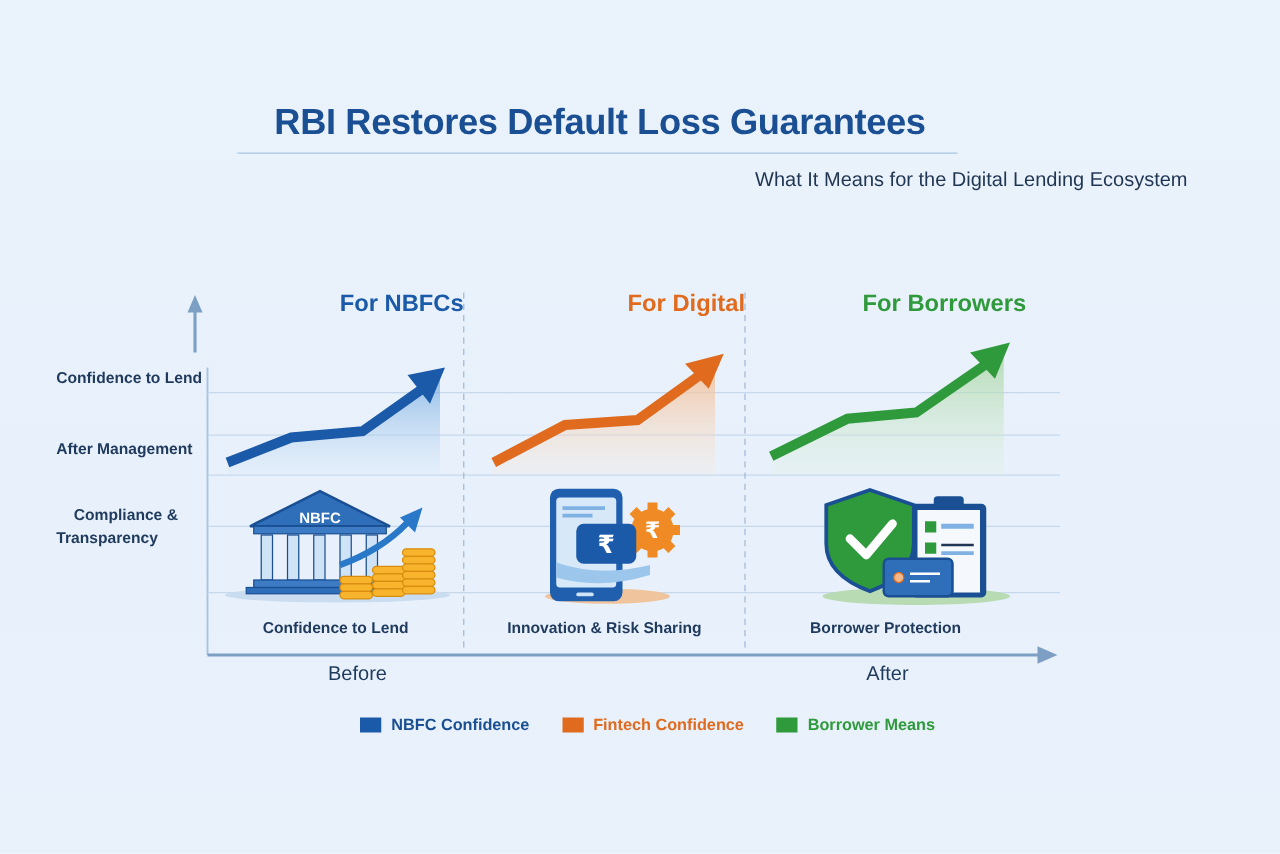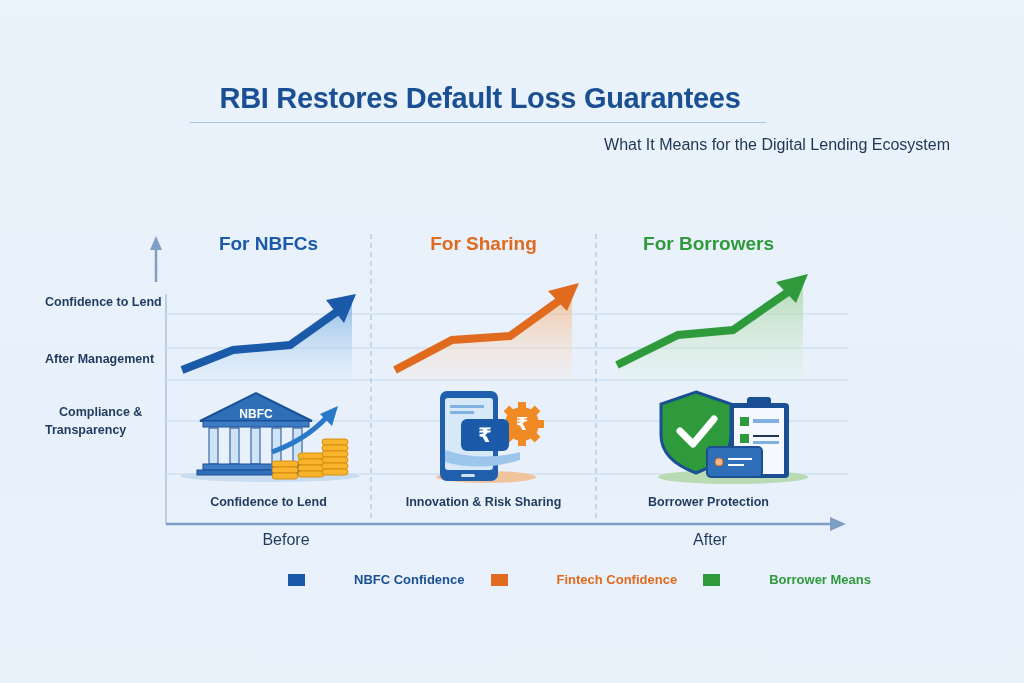--- a/index.html
+++ b/index.html
@@ -11,26 +11,26 @@
     .abs { position:absolute; }
     .title {
       left:0; width:960px; top:82px; text-align:center;
       font-size:29px; font-weight:bold; color:#1a4f93; letter-spacing:-0.3px;
     }
     .title-rule { left:190px; top:122px; width:576px; height:1px; background:#a9c6e2; }
     .subtitle {
       left:0; width:950px; top:136px; text-align:right;
       font-size:16px; color:#1f3552;
     }
-    .col-head { font-size:19px; font-weight:bold; text-align:center; }
+    .col-head { font-size:19px; font-weight:bold; text-align:right; }
     .ylabel { font-size:12.5px; font-weight:bold; color:#1f3a5c; line-height:18px; }
     .caption { font-size:12.5px; font-weight:bold; color:#1f3a5c; text-align:center; }
     .axis-label { font-size:16px; color:#1f3a5c; text-align:center; }
     .legend { left:288px; top:572px; display:flex; align-items:center; gap:0; }
-    .legend-item { display:flex; align-items:center; margin-right:26px;gap:41px; }
+    .legend-item { display:flex; align-items:center; margin-right:26px; }
     .swatch { width:17px; height:12px; margin-right:8px; }
     .legend-text { font-size:13px; font-weight:bold; }
   </style>
 </head>
 <body>
 
 <div class="abs title">RBI Restores Default Loss Guarantees</div>
 <div class="abs title-rule"></div>
 <div class="abs subtitle">What It Means for the Digital Lending Ecosystem</div>
 
@@ -170,21 +170,21 @@
     <rect x="728" y="464" width="16" height="2" fill="#ffffff"></rect>
   </g>
 </svg>
 
 <div class="abs ylabel" style="left:45px;top:293px;">Confidence to Lend</div>
 <div class="abs ylabel" style="left:45px;top:350px;">After Management</div>
 <div class="abs ylabel" style="left:59px;top:403px;">Compliance &amp;</div>
 <div class="abs ylabel" style="left:45px;top:421px;">Transparency</div>
 
 <div class="abs col-head" style="left:166px;width:205px;top:233px;color:#1a5aa8;">For NBFCs</div>
-<div class="abs col-head" style="left:371px;width:225px;top:233px;color:#e06a1e;">For Sharing</div>
+<div class="abs col-head" style="left:371px;width:225px;top:233px;color:#e06a1e;">For Digital</div>
 <div class="abs col-head" style="left:596px;width:225px;top:233px;color:#2f9a3c;">For Borrowers</div>
 
 <div class="abs caption" style="left:166px;width:205px;top:495px;">Confidence to Lend</div>
 <div class="abs caption" style="left:371px;width:225px;top:495px;">Innovation &amp; Risk Sharing</div>
 <div class="abs caption" style="left:596px;width:225px;top:495px;">Borrower Protection</div>
 
 <div class="abs axis-label" style="left:236px;width:100px;top:531px;">Before</div>
 <div class="abs axis-label" style="left:660px;width:100px;top:531px;">After</div>
 
 <div class="abs legend">

